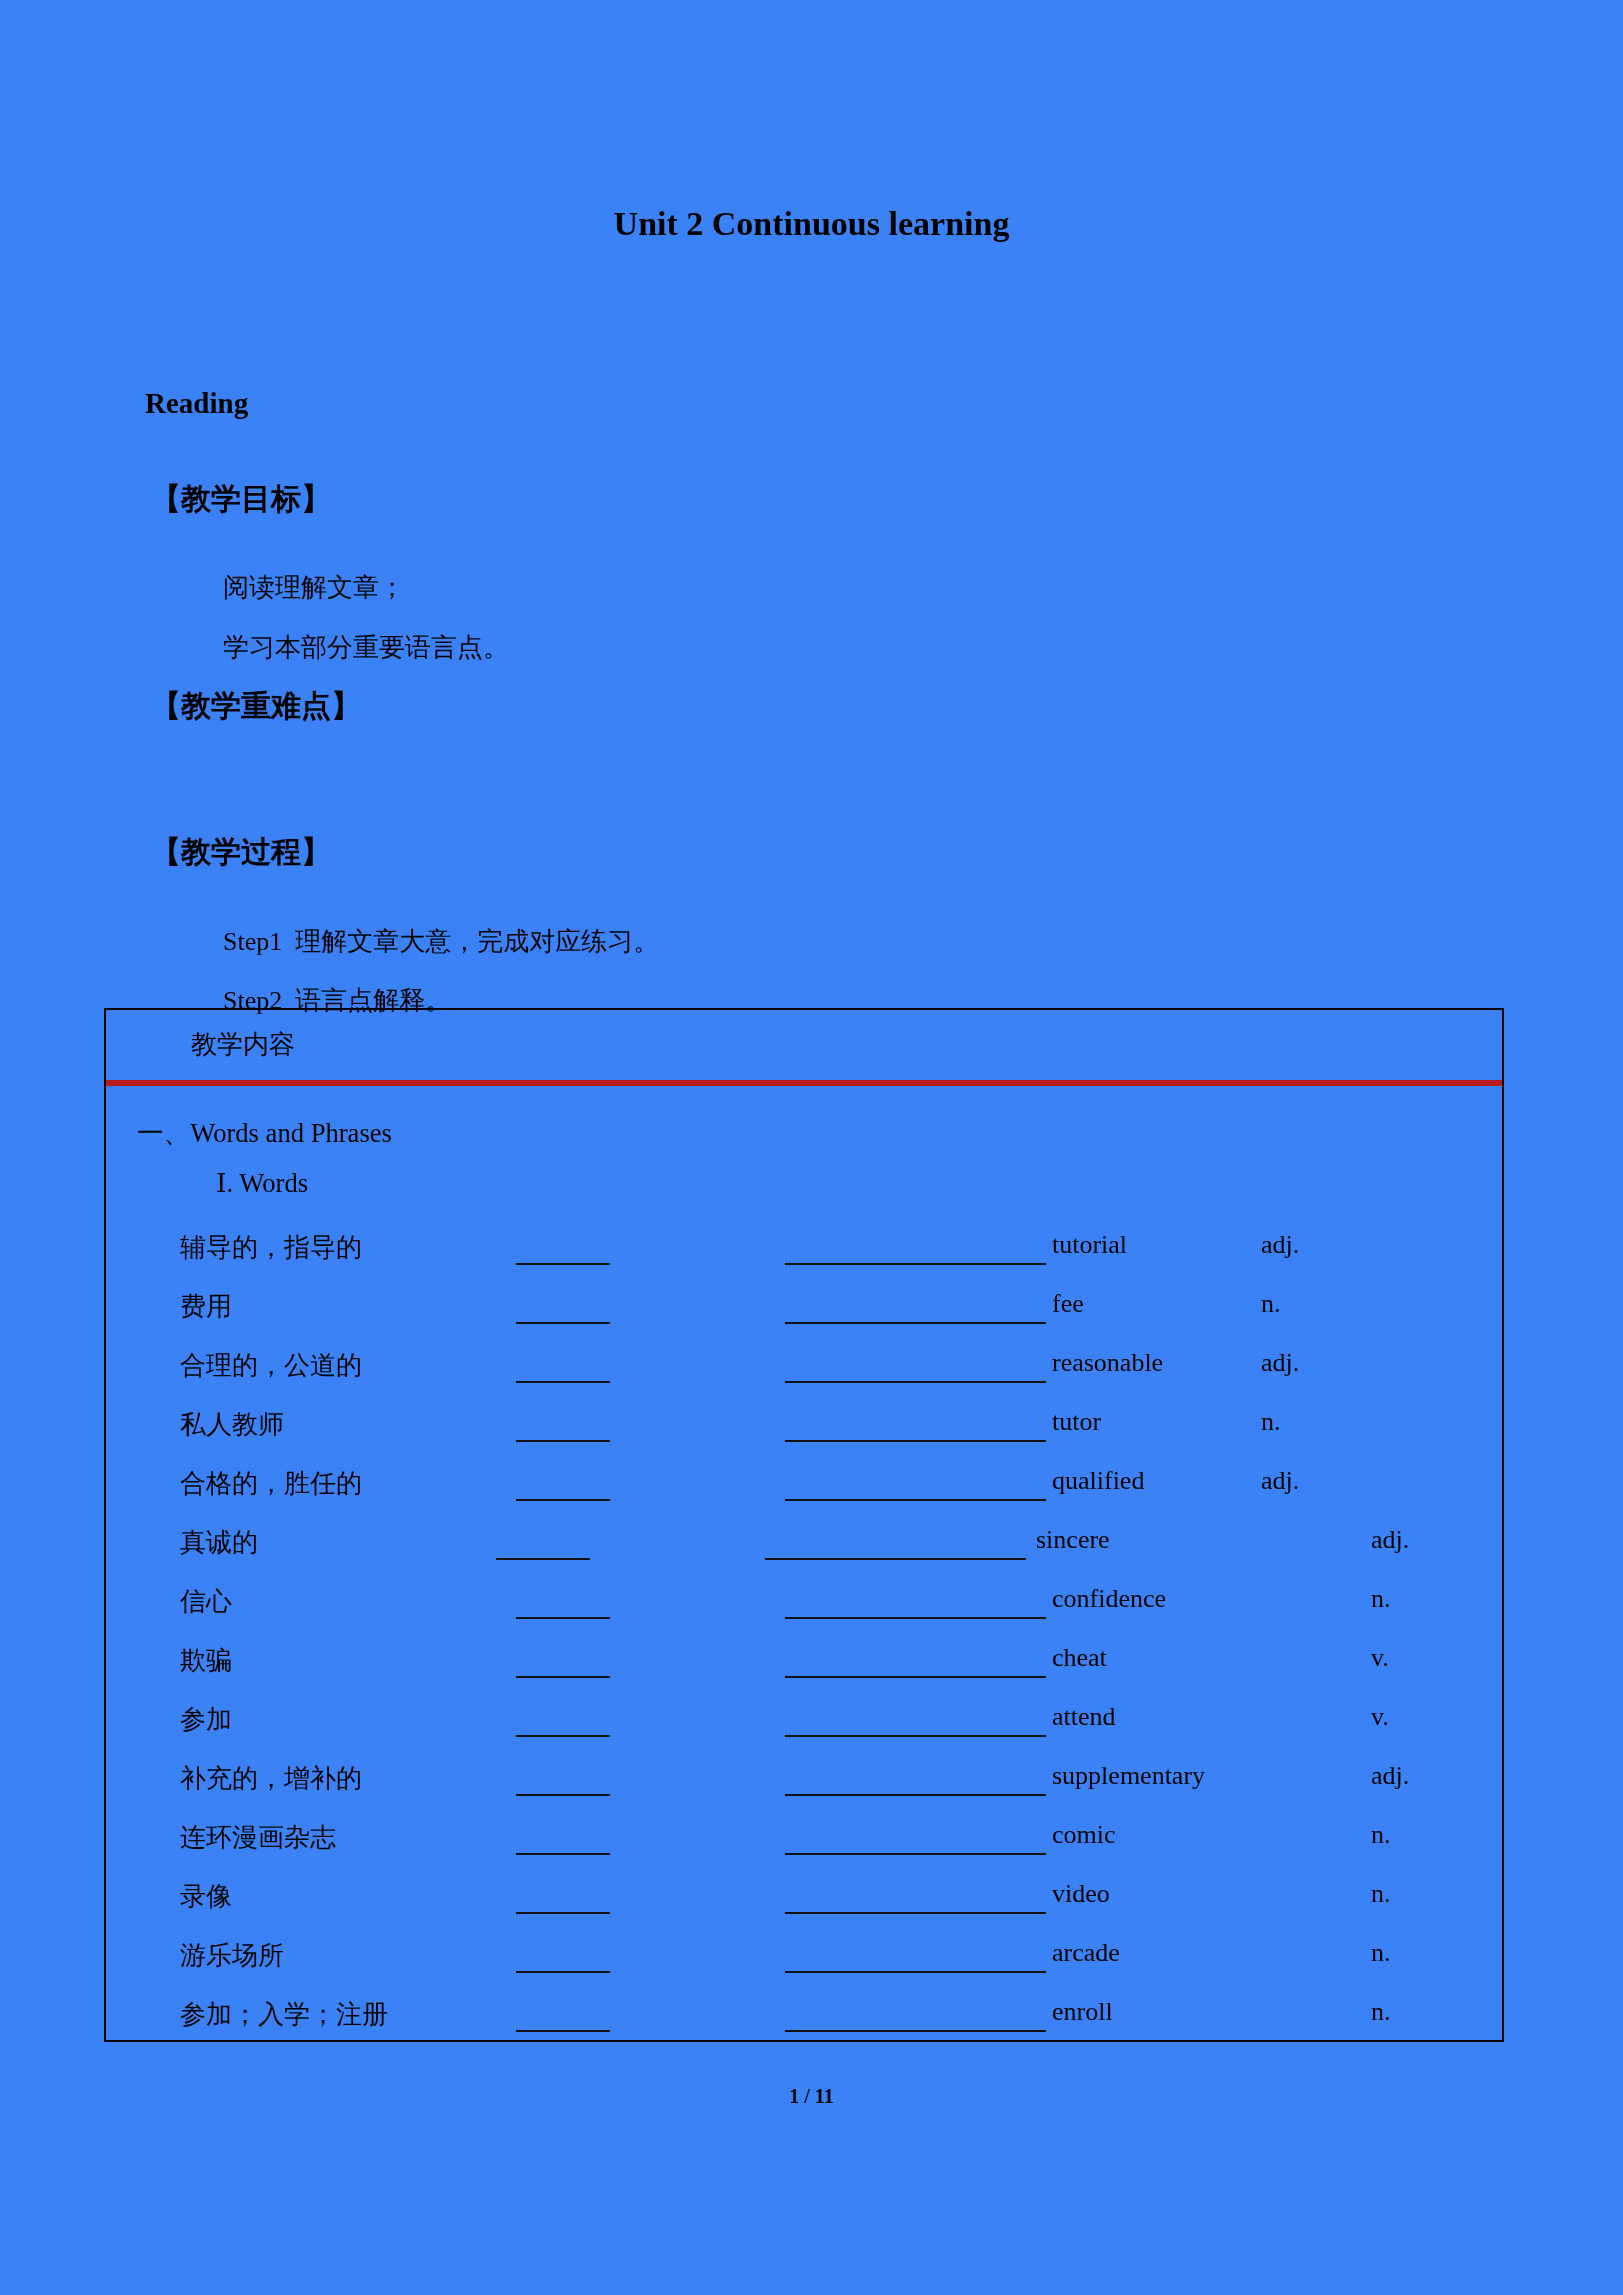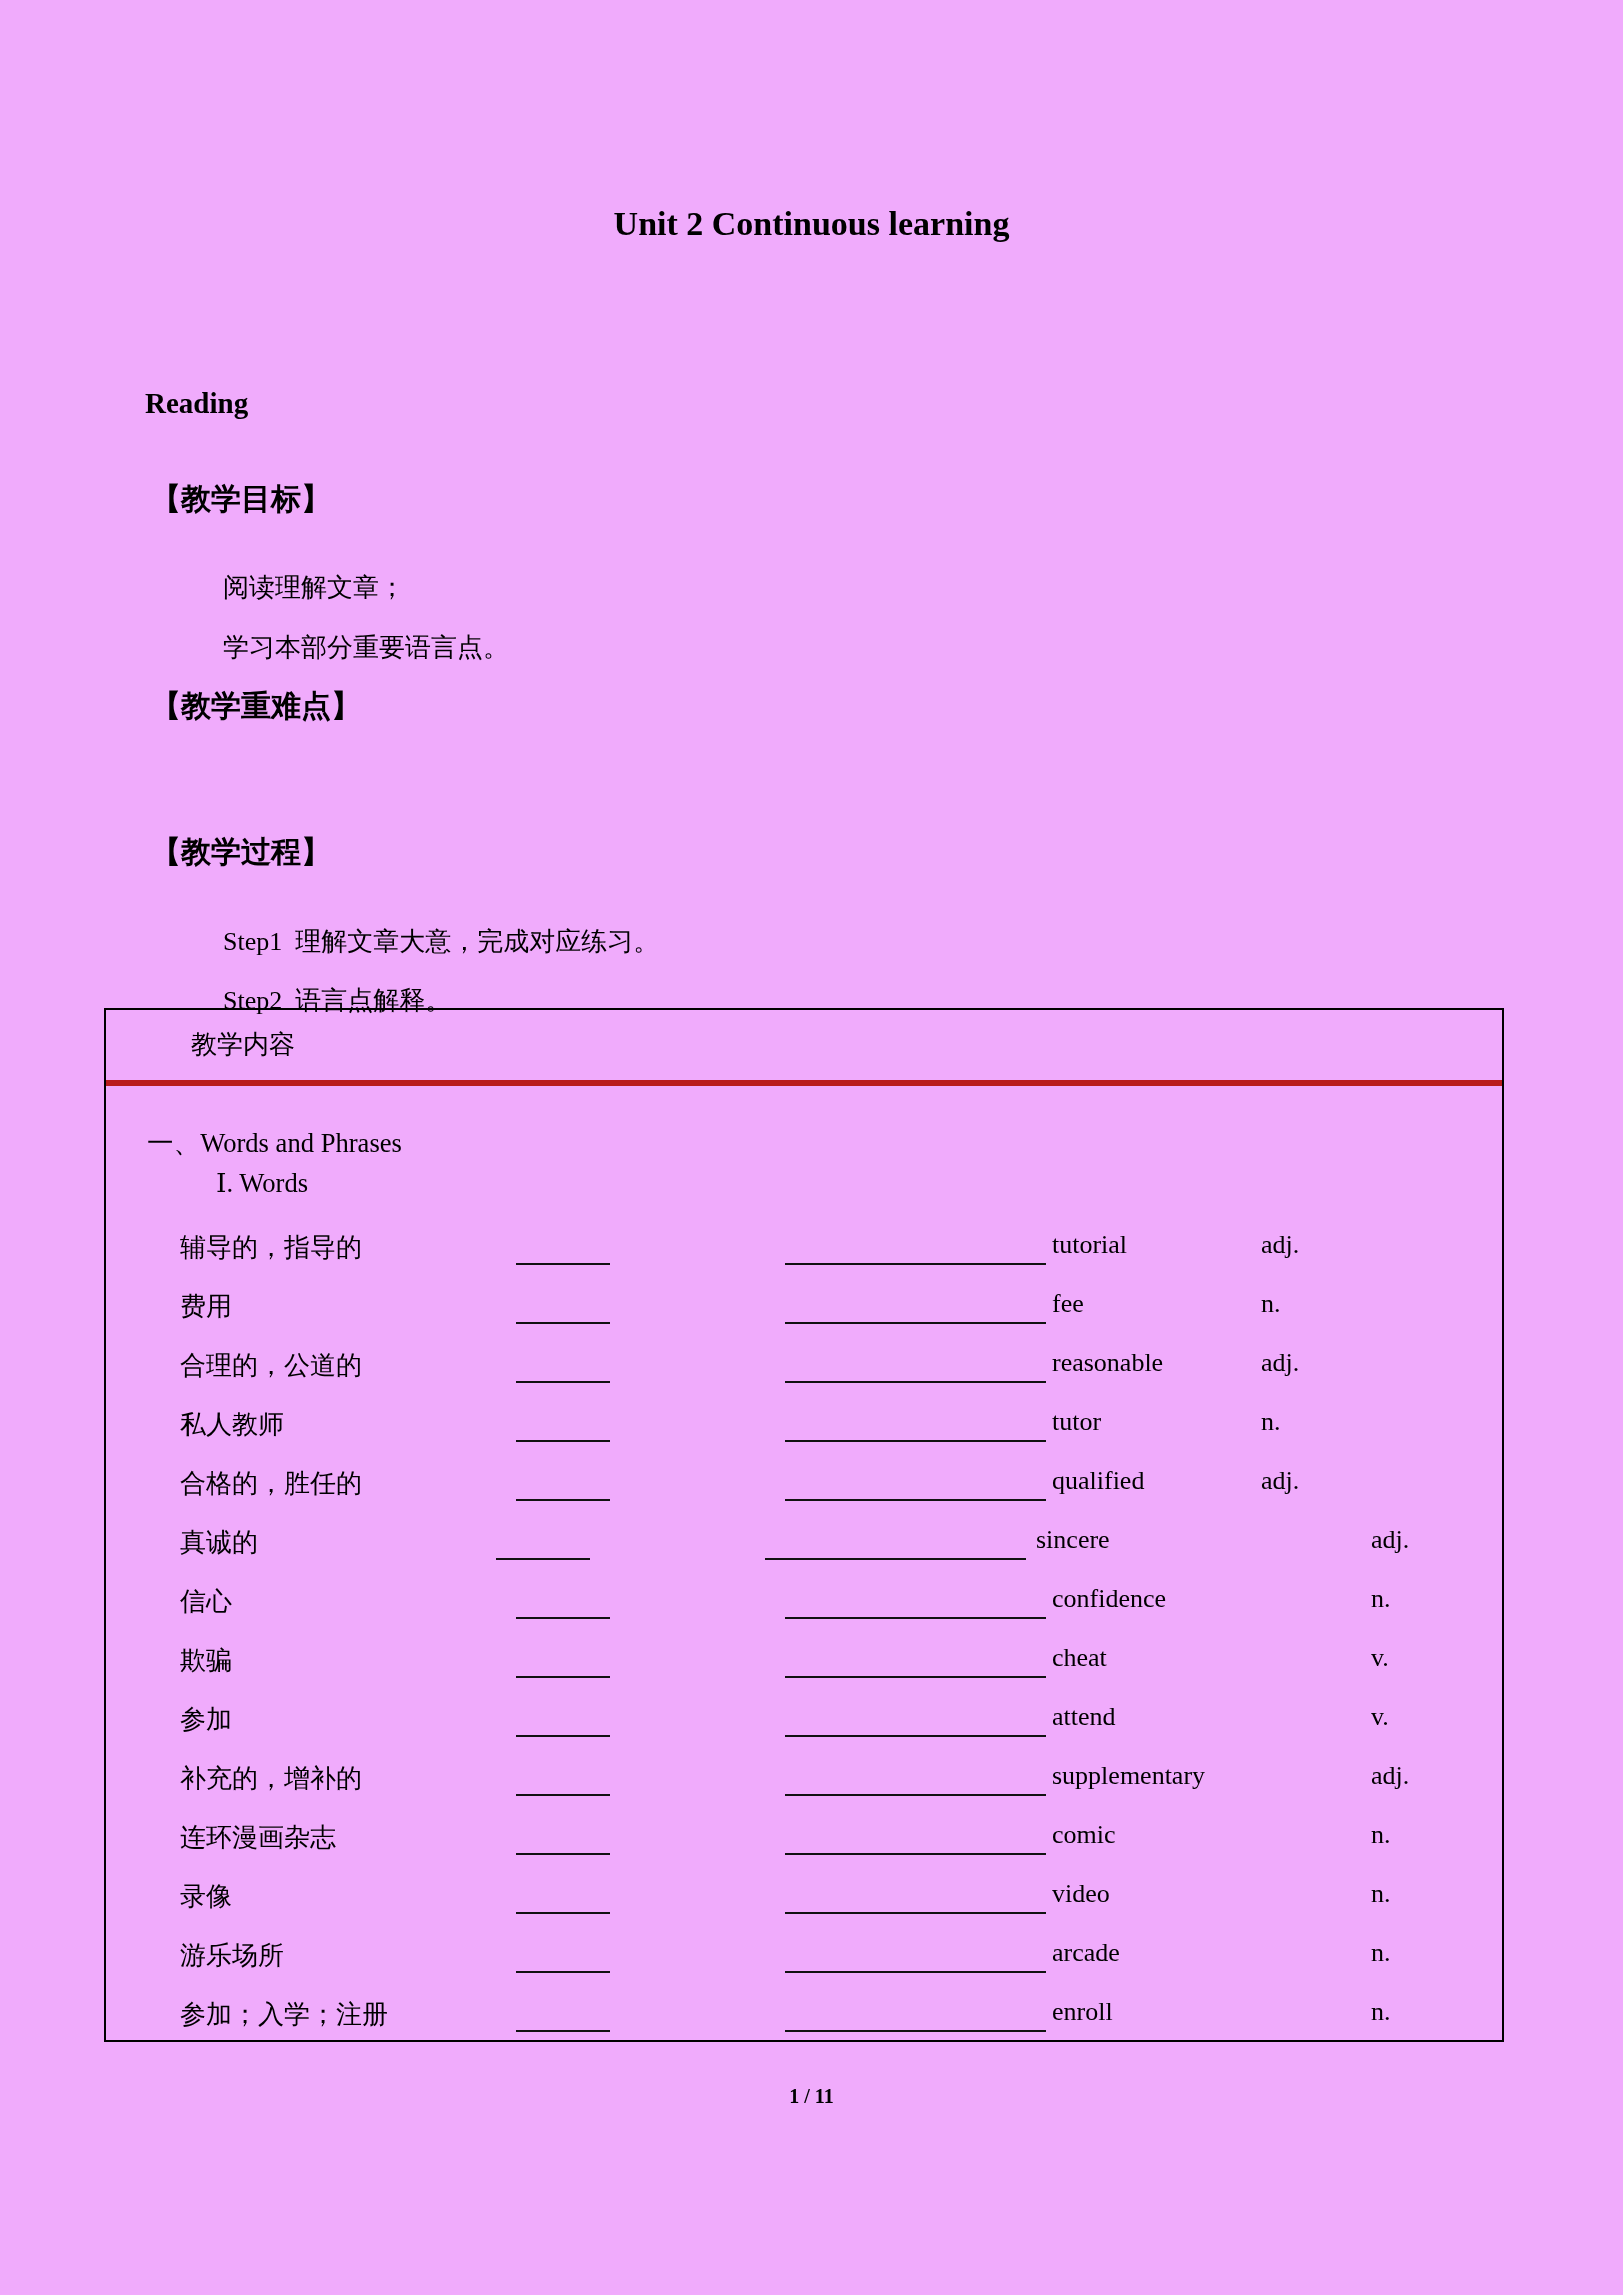--- a/index.html
+++ b/index.html
@@ -4,21 +4,21 @@
 <style>
   html, body {
     margin: 0;
     padding: 0;
     background: #ffffff;
   }
   .page {
     position: relative;
     width: 1623px;
     height: 2295px;
-    background: #f0abfc;
+    background: #3b82f6;
     color: #000000;
     font-family: "Liberation Serif", "DejaVu Serif", serif;
     overflow: hidden;
   }
   .title {
     position: absolute;
     top: 205px;
     left: 0;
     width: 100%;
     text-align: center;
@@ -79,21 +79,21 @@
     left: 85px;
     top: 0;
     line-height: 70px;
     font-size: 26px;
   }
   .section-line {
     position: absolute;
     top: 97px;
     left: 23px;
     font-size: 26.6px;
-    margin: 18px;
+    margin: 8px;
   }
   .subsection-line {
     position: absolute;
     top: 157px;
     left: 110px;
     font-size: 26.6px;
     margin: 0;
   }
   .words-list {
     position: absolute;

